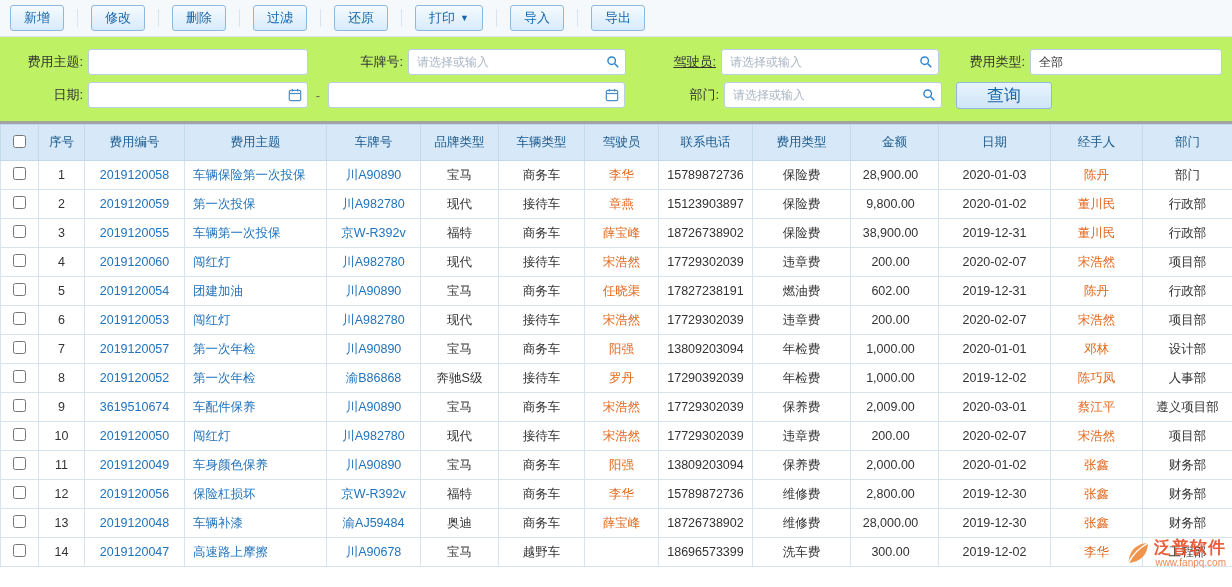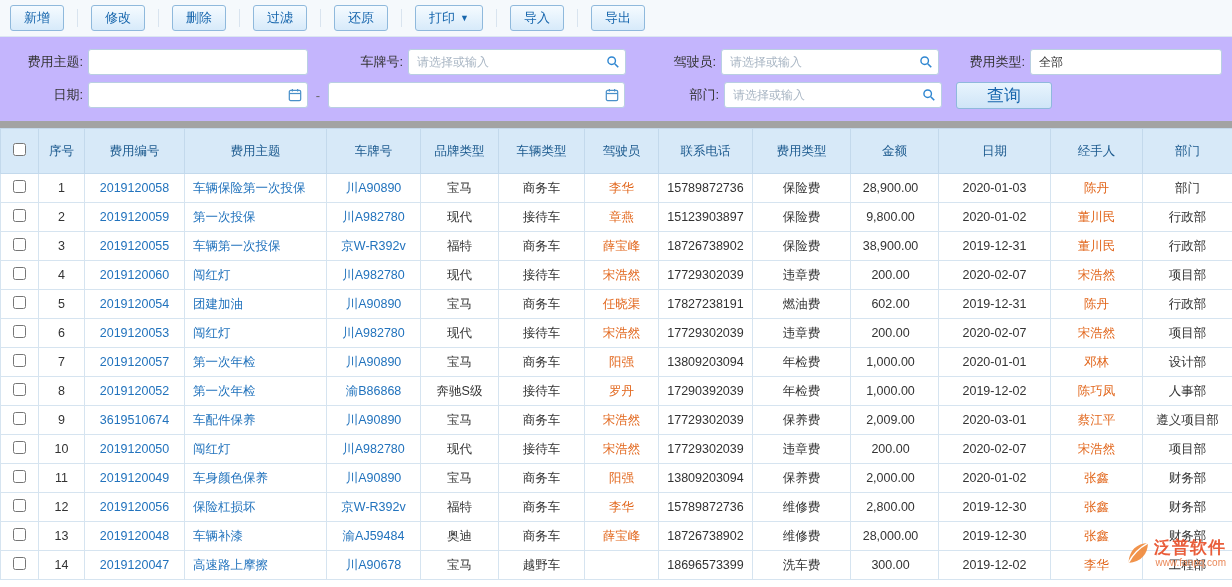--- a/index.html
+++ b/index.html
@@ -9,42 +9,42 @@
   
   .toolbar { height:37px; background:#f5f9fc; border-bottom:1px solid #dce7f1;
              display:flex; align-items:center; padding:0 10px; }
   .tb-btn { height:26px; padding:0 13px; background:linear-gradient(#f5fbff,#d7eafa);
             border:1px solid #8fb9dc; border-radius:3px; color:#1766ad; font-size:13px;
             cursor:pointer; font-family:inherit; display:flex; align-items:center; }
   .tb-sep { width:1px; height:18px; background:#d9e4ef; margin:0 13px; }
   .caret { font-size:9px; margin-left:5px; color:#1766ad; }
 
   
-  .filters { padding:7px 0 8px; background:#c4b5fd; border-bottom:7px solid #a3a3a3; }
+  .filters { padding:7px 0 8px; background:#bef264; border-bottom:3px solid #a3a3a3; }
   .f-row { display:flex; align-items:center; height:30px; margin:3px 0; }
   .f-label { font-size:13px; color:#333; text-align:right; padding-right:5px; white-space:nowrap; }
-  .lw1 { width:88px; } .lw2 { width:100px; } .lw3 { width:95px; } .lw4 { width:91px; }
+  .lw1 { width:88px; } .lw2 { width:100px; } .lw3 { width:95px;text-decoration:underline; } .lw4 { width:91px; }
   .lw5 { width:20px;  text-align:center; padding:0; color:#666; }
   .lw6 { width:99px; }
   .f-wrap { position:relative; }
   .w220 { width:220px; } .w218 { width:218px; } .w297 { width:297px; } .w192 { width:192px; }
   .f-input { width:100%; height:26px; border:1px solid #b9cfe2; border-radius:3px;
              font-size:12px; padding:0 26px 0 8px; color:#333; font-family:inherit; outline:none; }
   .f-input.noicon { padding-right:6px; }
   .f-input::placeholder { color:#a9b6c4; }
   .icon-btn { position:absolute; right:6px; top:50%; transform:translateY(-50%);
               cursor:pointer; display:flex; align-items:center; }
   .search-btn { height:27px; width:96px; margin-left:14px;
                 background:linear-gradient(#e8f4fd,#cfe5f7); border:1px solid #8fb9dc;
                 border-radius:3px; color:#1766ad; font-size:17px; cursor:pointer; font-family:inherit; }
 
   
   table { width:1232px; border-collapse:collapse; table-layout:fixed; }
   th { background:#d7e9f8; color:#1c5a8e; font-weight:normal; font-size:12.5px;
-       height:45px; border:1px solid #c3d9ec; text-align:center; white-space:nowrap; overflow:hidden; }
+       height:36px; border:1px solid #c3d9ec; text-align:center; white-space:nowrap; overflow:hidden; }
   td { height:29px; border:1px solid #d6e4f0; font-size:12.5px; color:#333;
        text-align:center; white-space:nowrap; overflow:hidden; background:#fff; }
   td.col-subject { text-align:left; padding-left:8px; }
   td.col-amount  { text-align:center; padding-right:8px; }
   .link { color:#2273bd; cursor:pointer; }
   .person { color:#e2671d; }
   input[type="checkbox"] { width:13px; height:13px; cursor:pointer; }
 
   
   .watermark { position:absolute; right:6px; bottom:16px; display:flex; align-items:flex-start;

